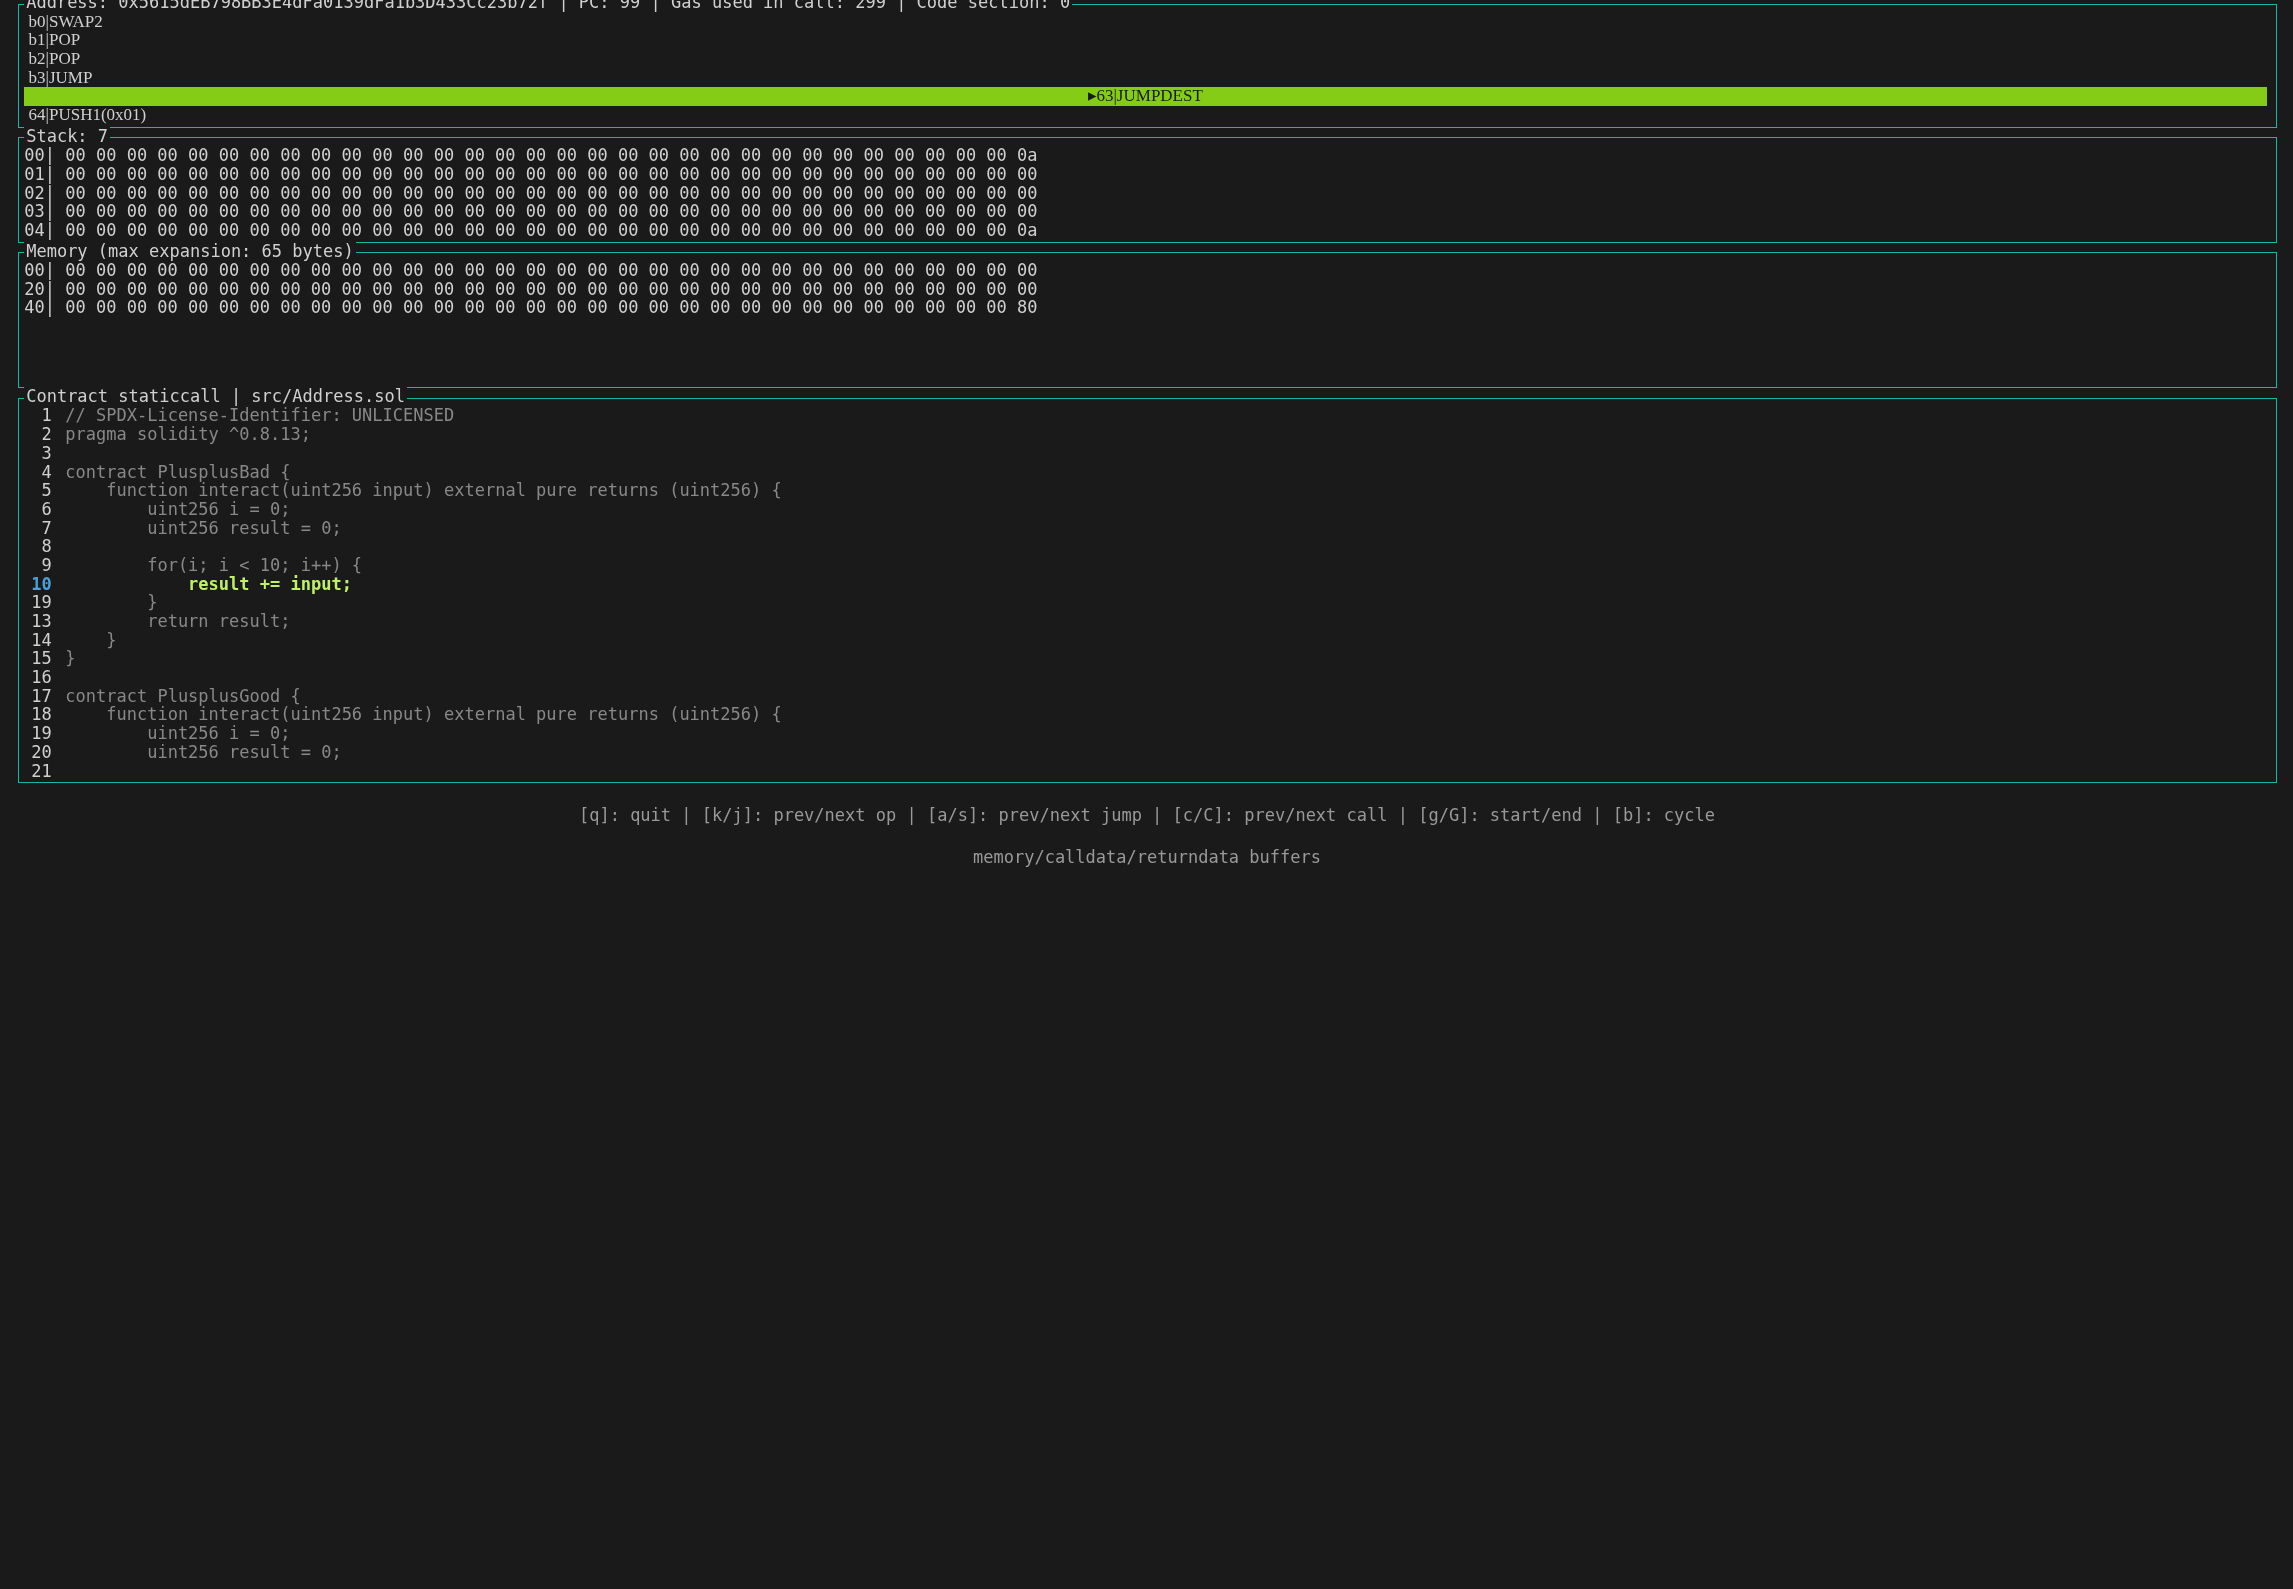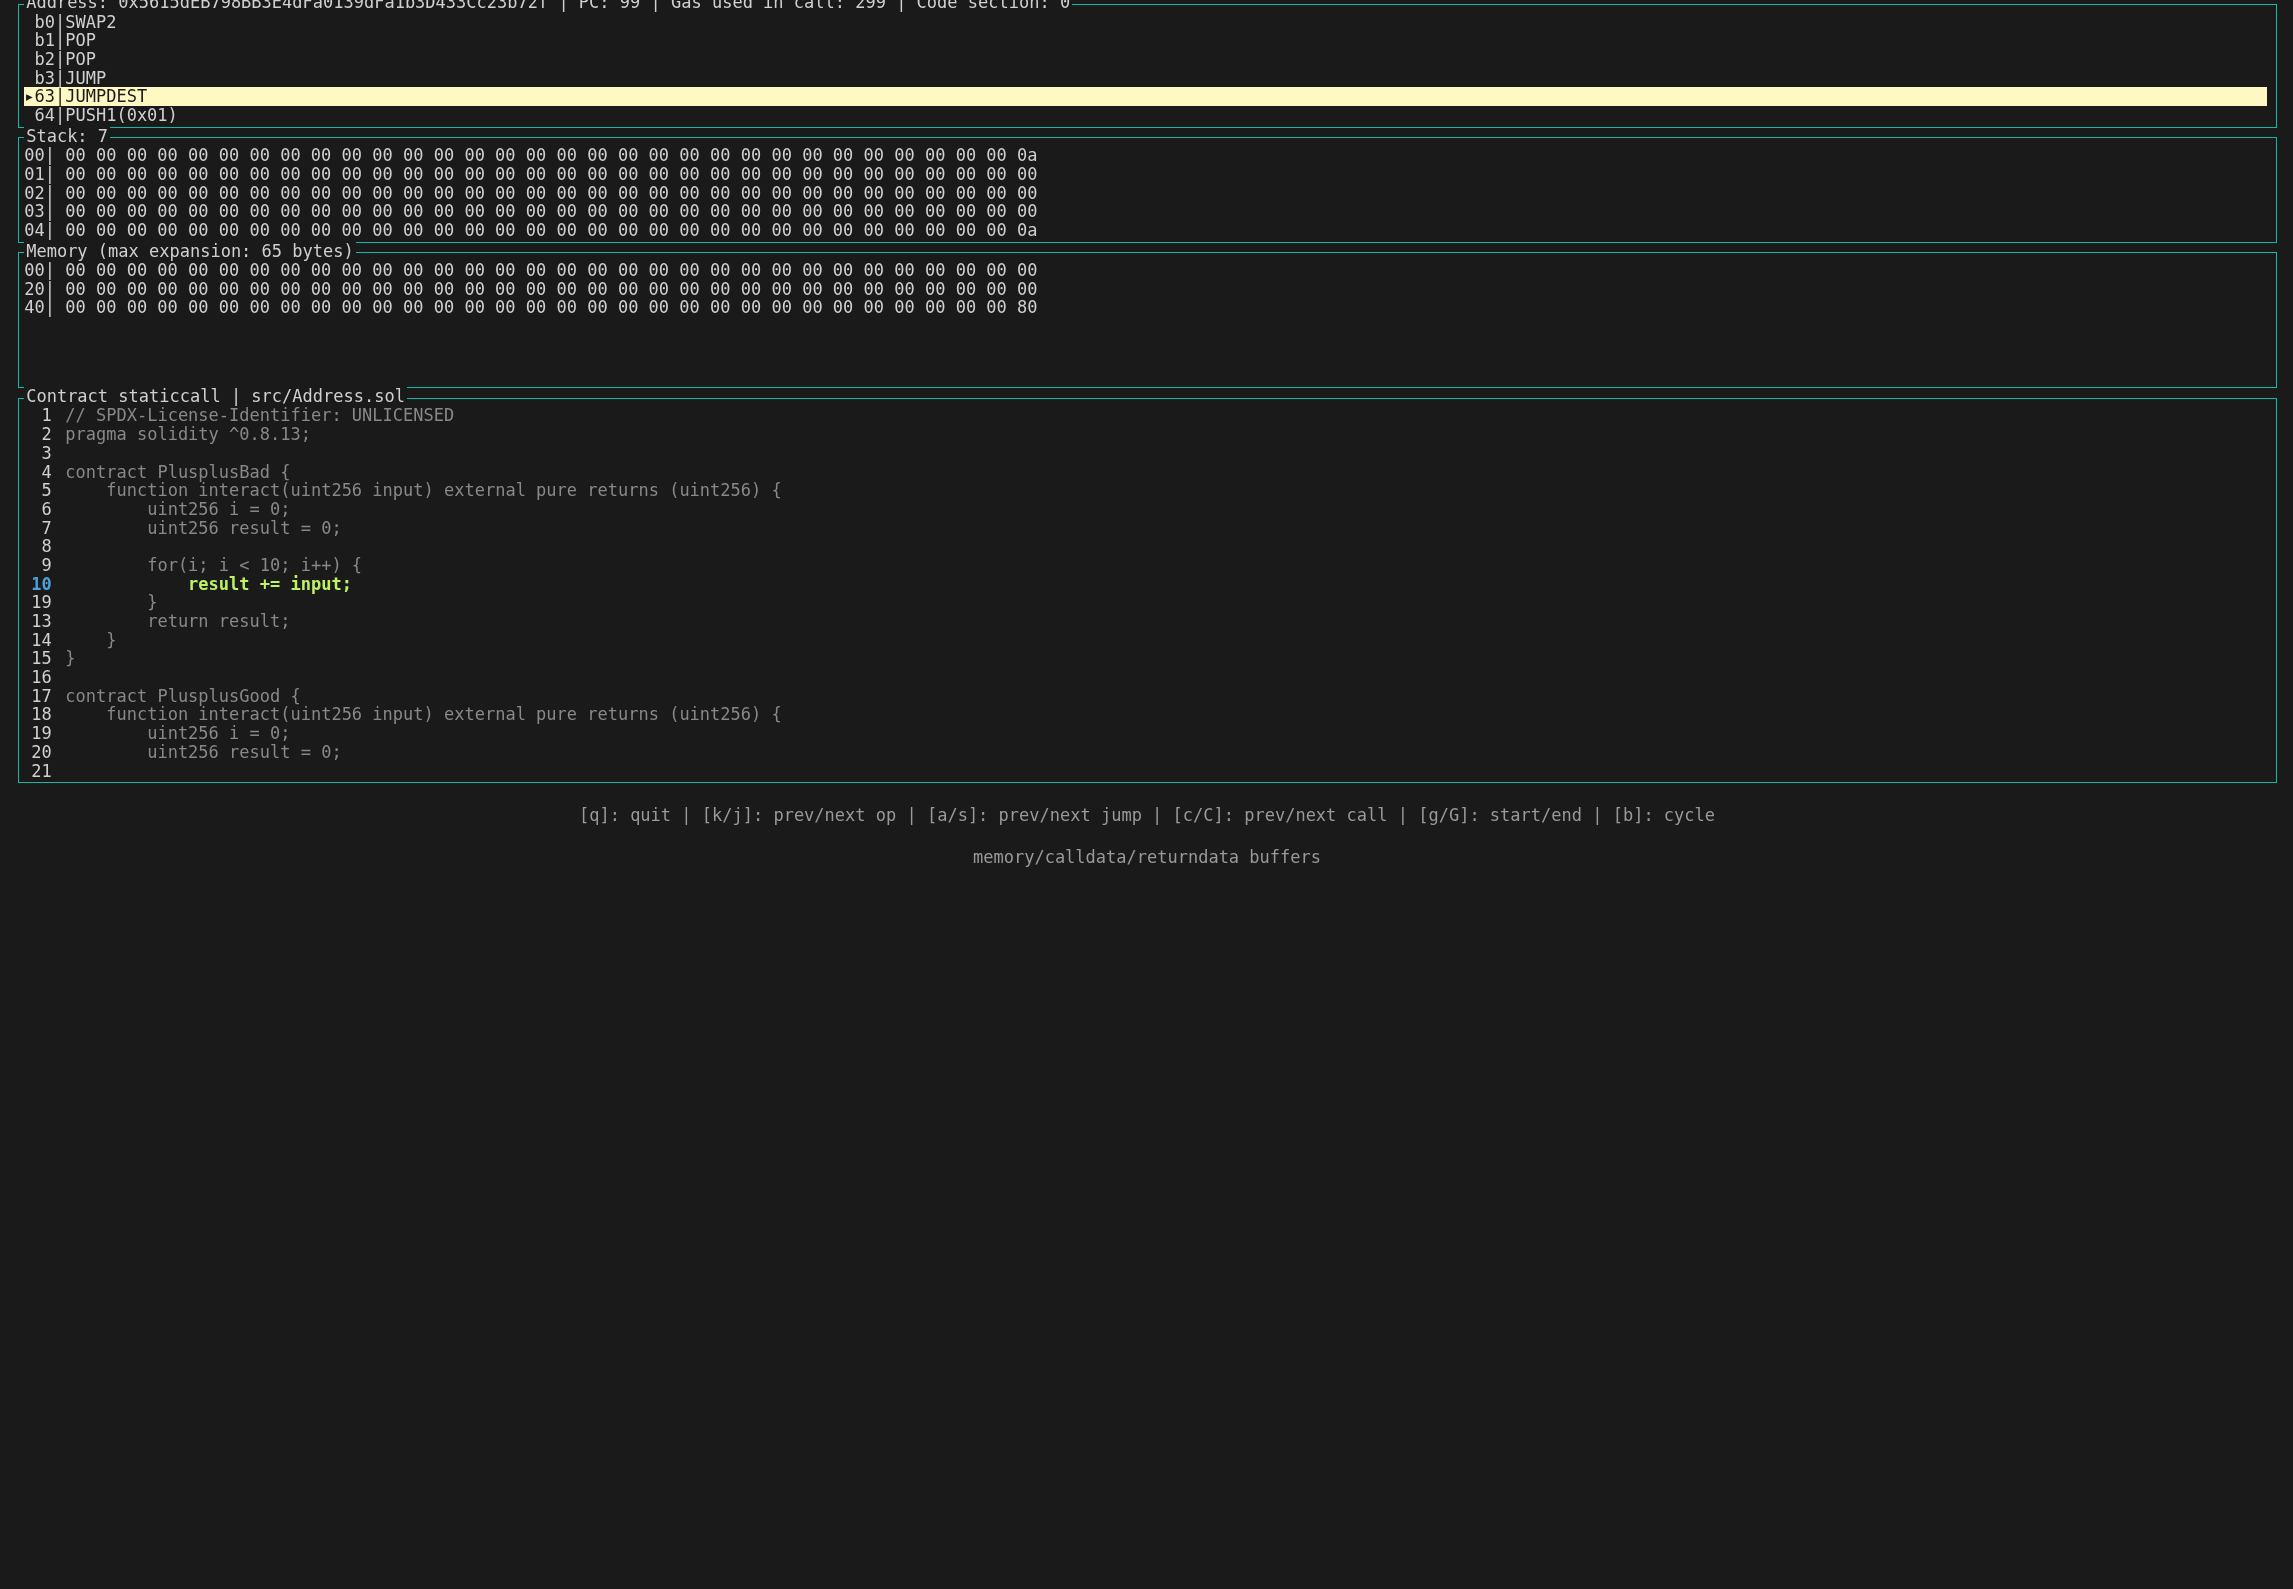--- a/index.html
+++ b/index.html
@@ -27,25 +27,27 @@
     padding: 0 1.9px;
     color: #d0d0d0;
     white-space: nowrap;
   }
   .panel-body {
     padding: 7.8px 0 1.9px 5.8px;
   }
   .disasm-line {
     white-space: pre;
     color: #d0d0d0;
+    font-family: Liberation Serif, serif;
   }
   .disasm-line.highlight {
-    background: #fef9c3;
+    background: #84cc16;
     color: #1a1a1a;
     margin-right: 9px;
+    text-align: center;
   }
   .hex-line {
     white-space: pre;
     color: #d0d0d0;
   }
   .memory-gap {
     height: 68px;
   }
   .source-line {
     white-space: pre;

